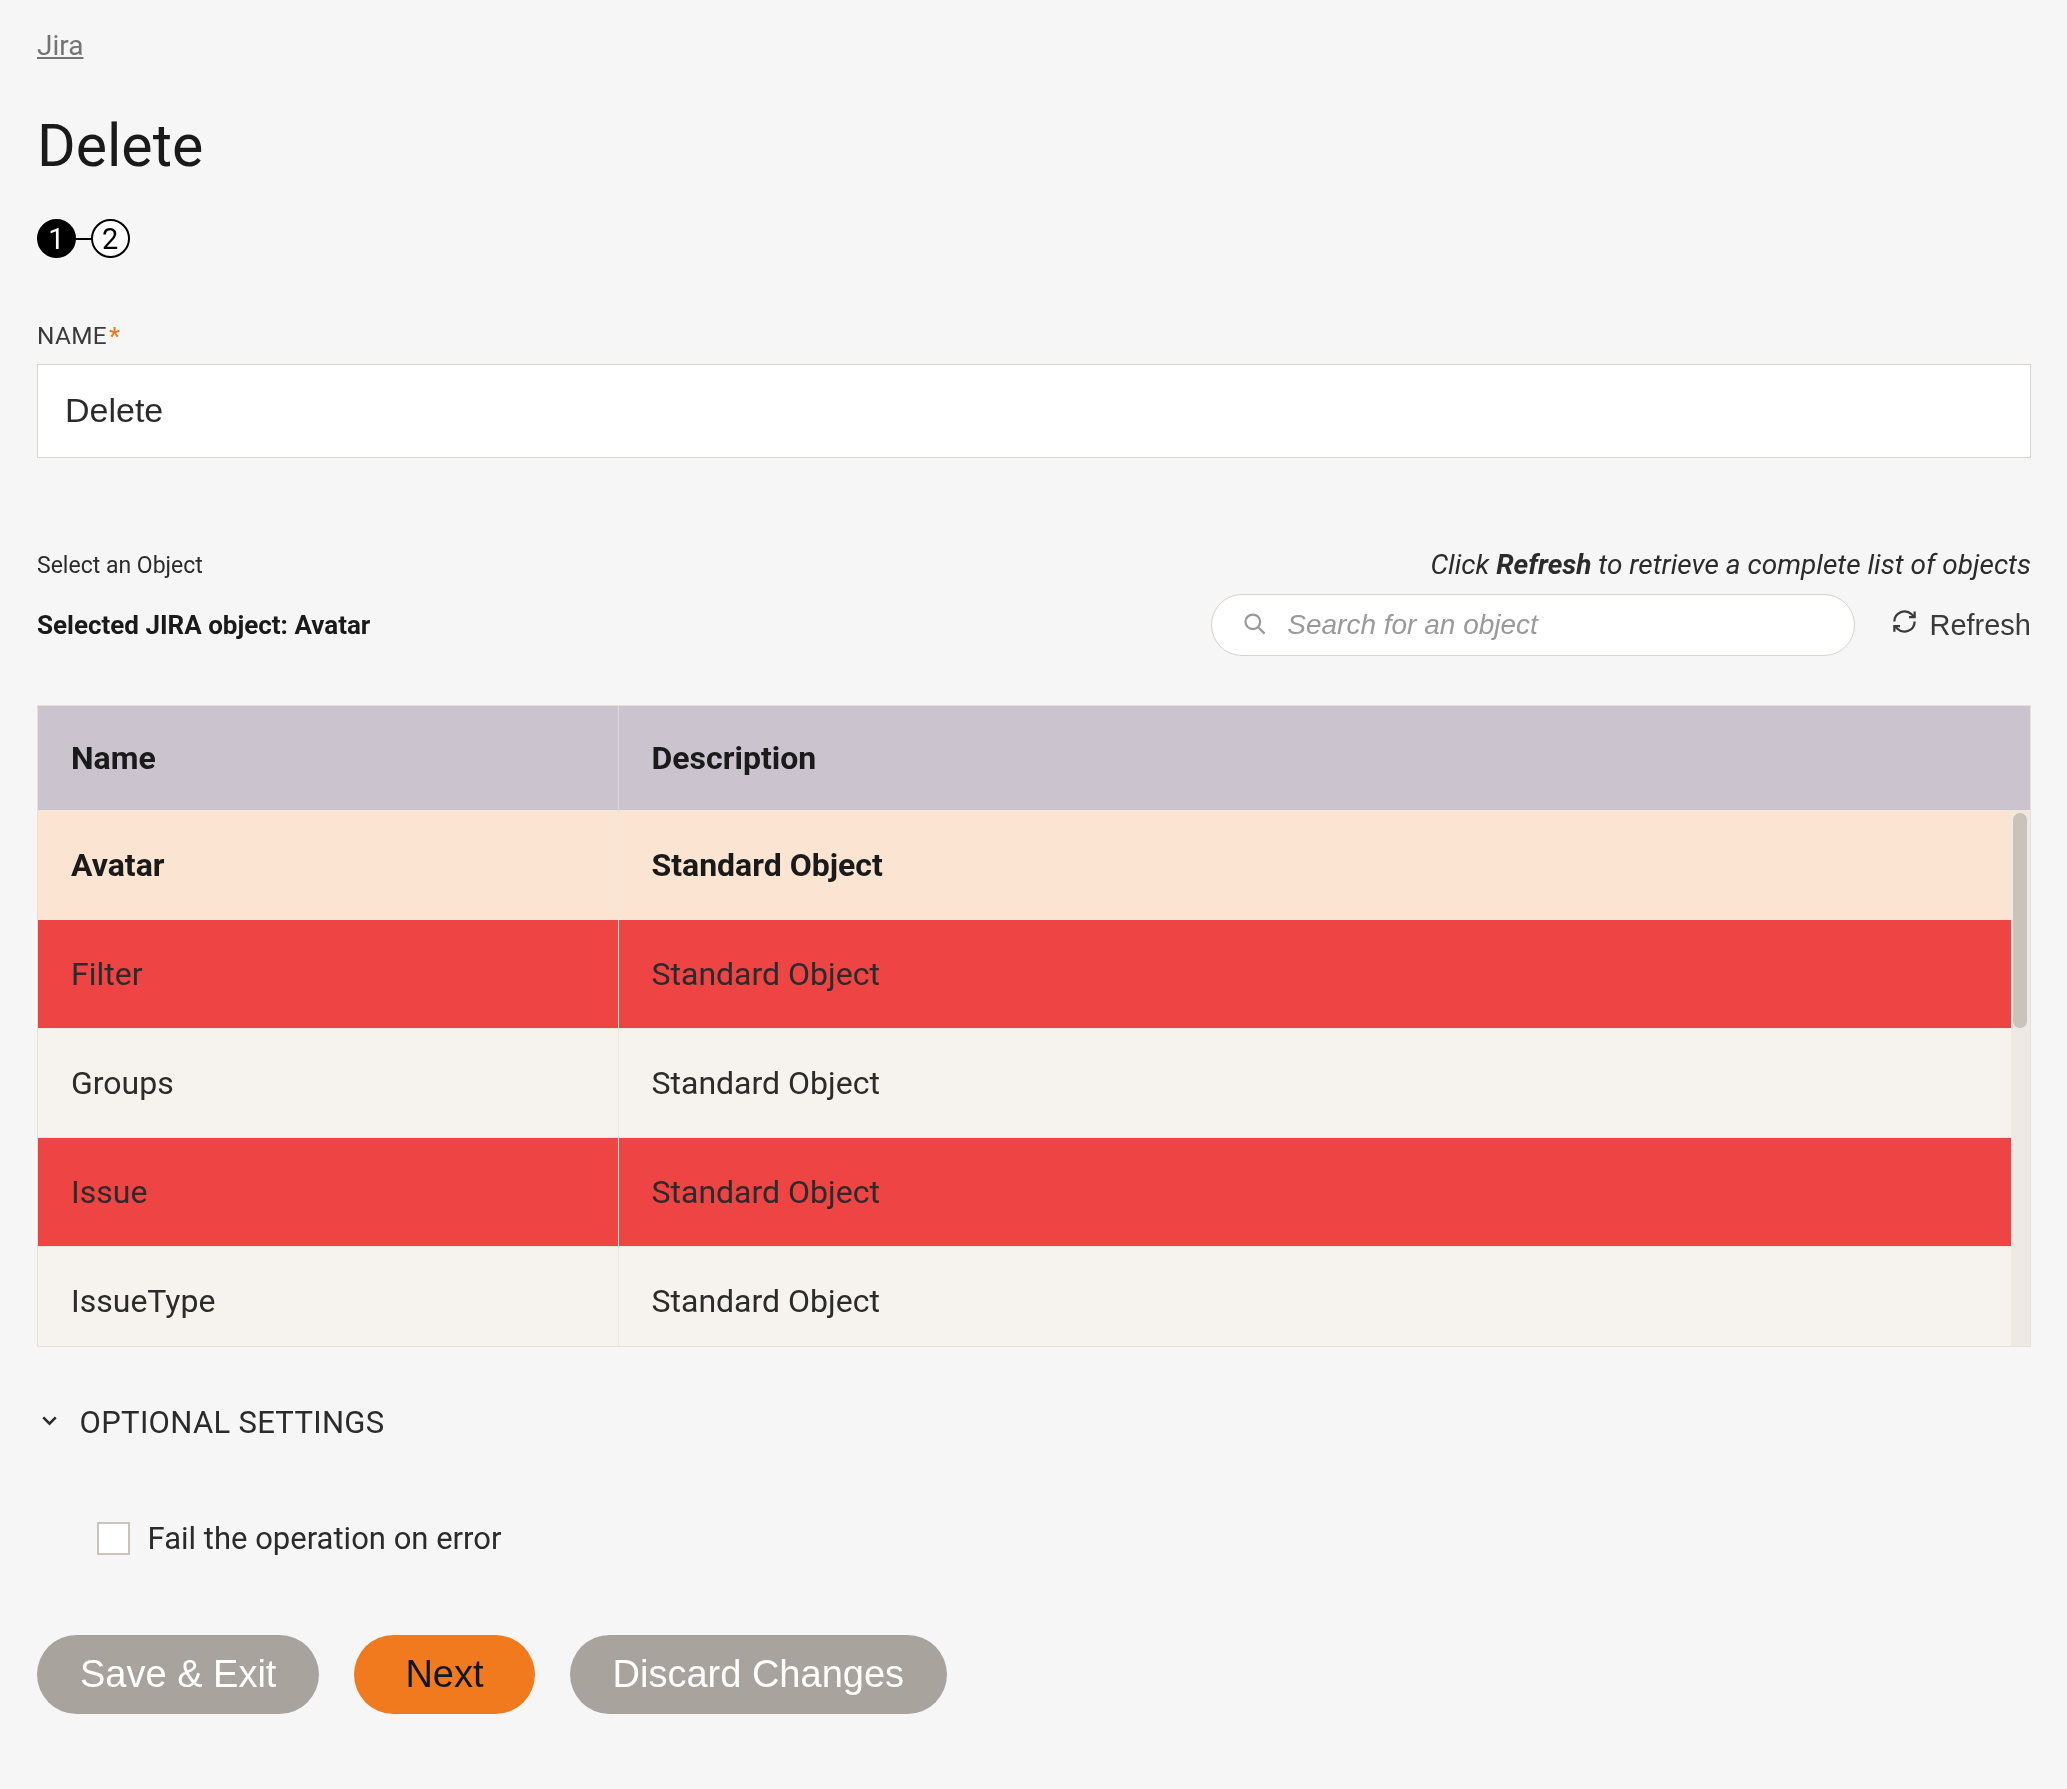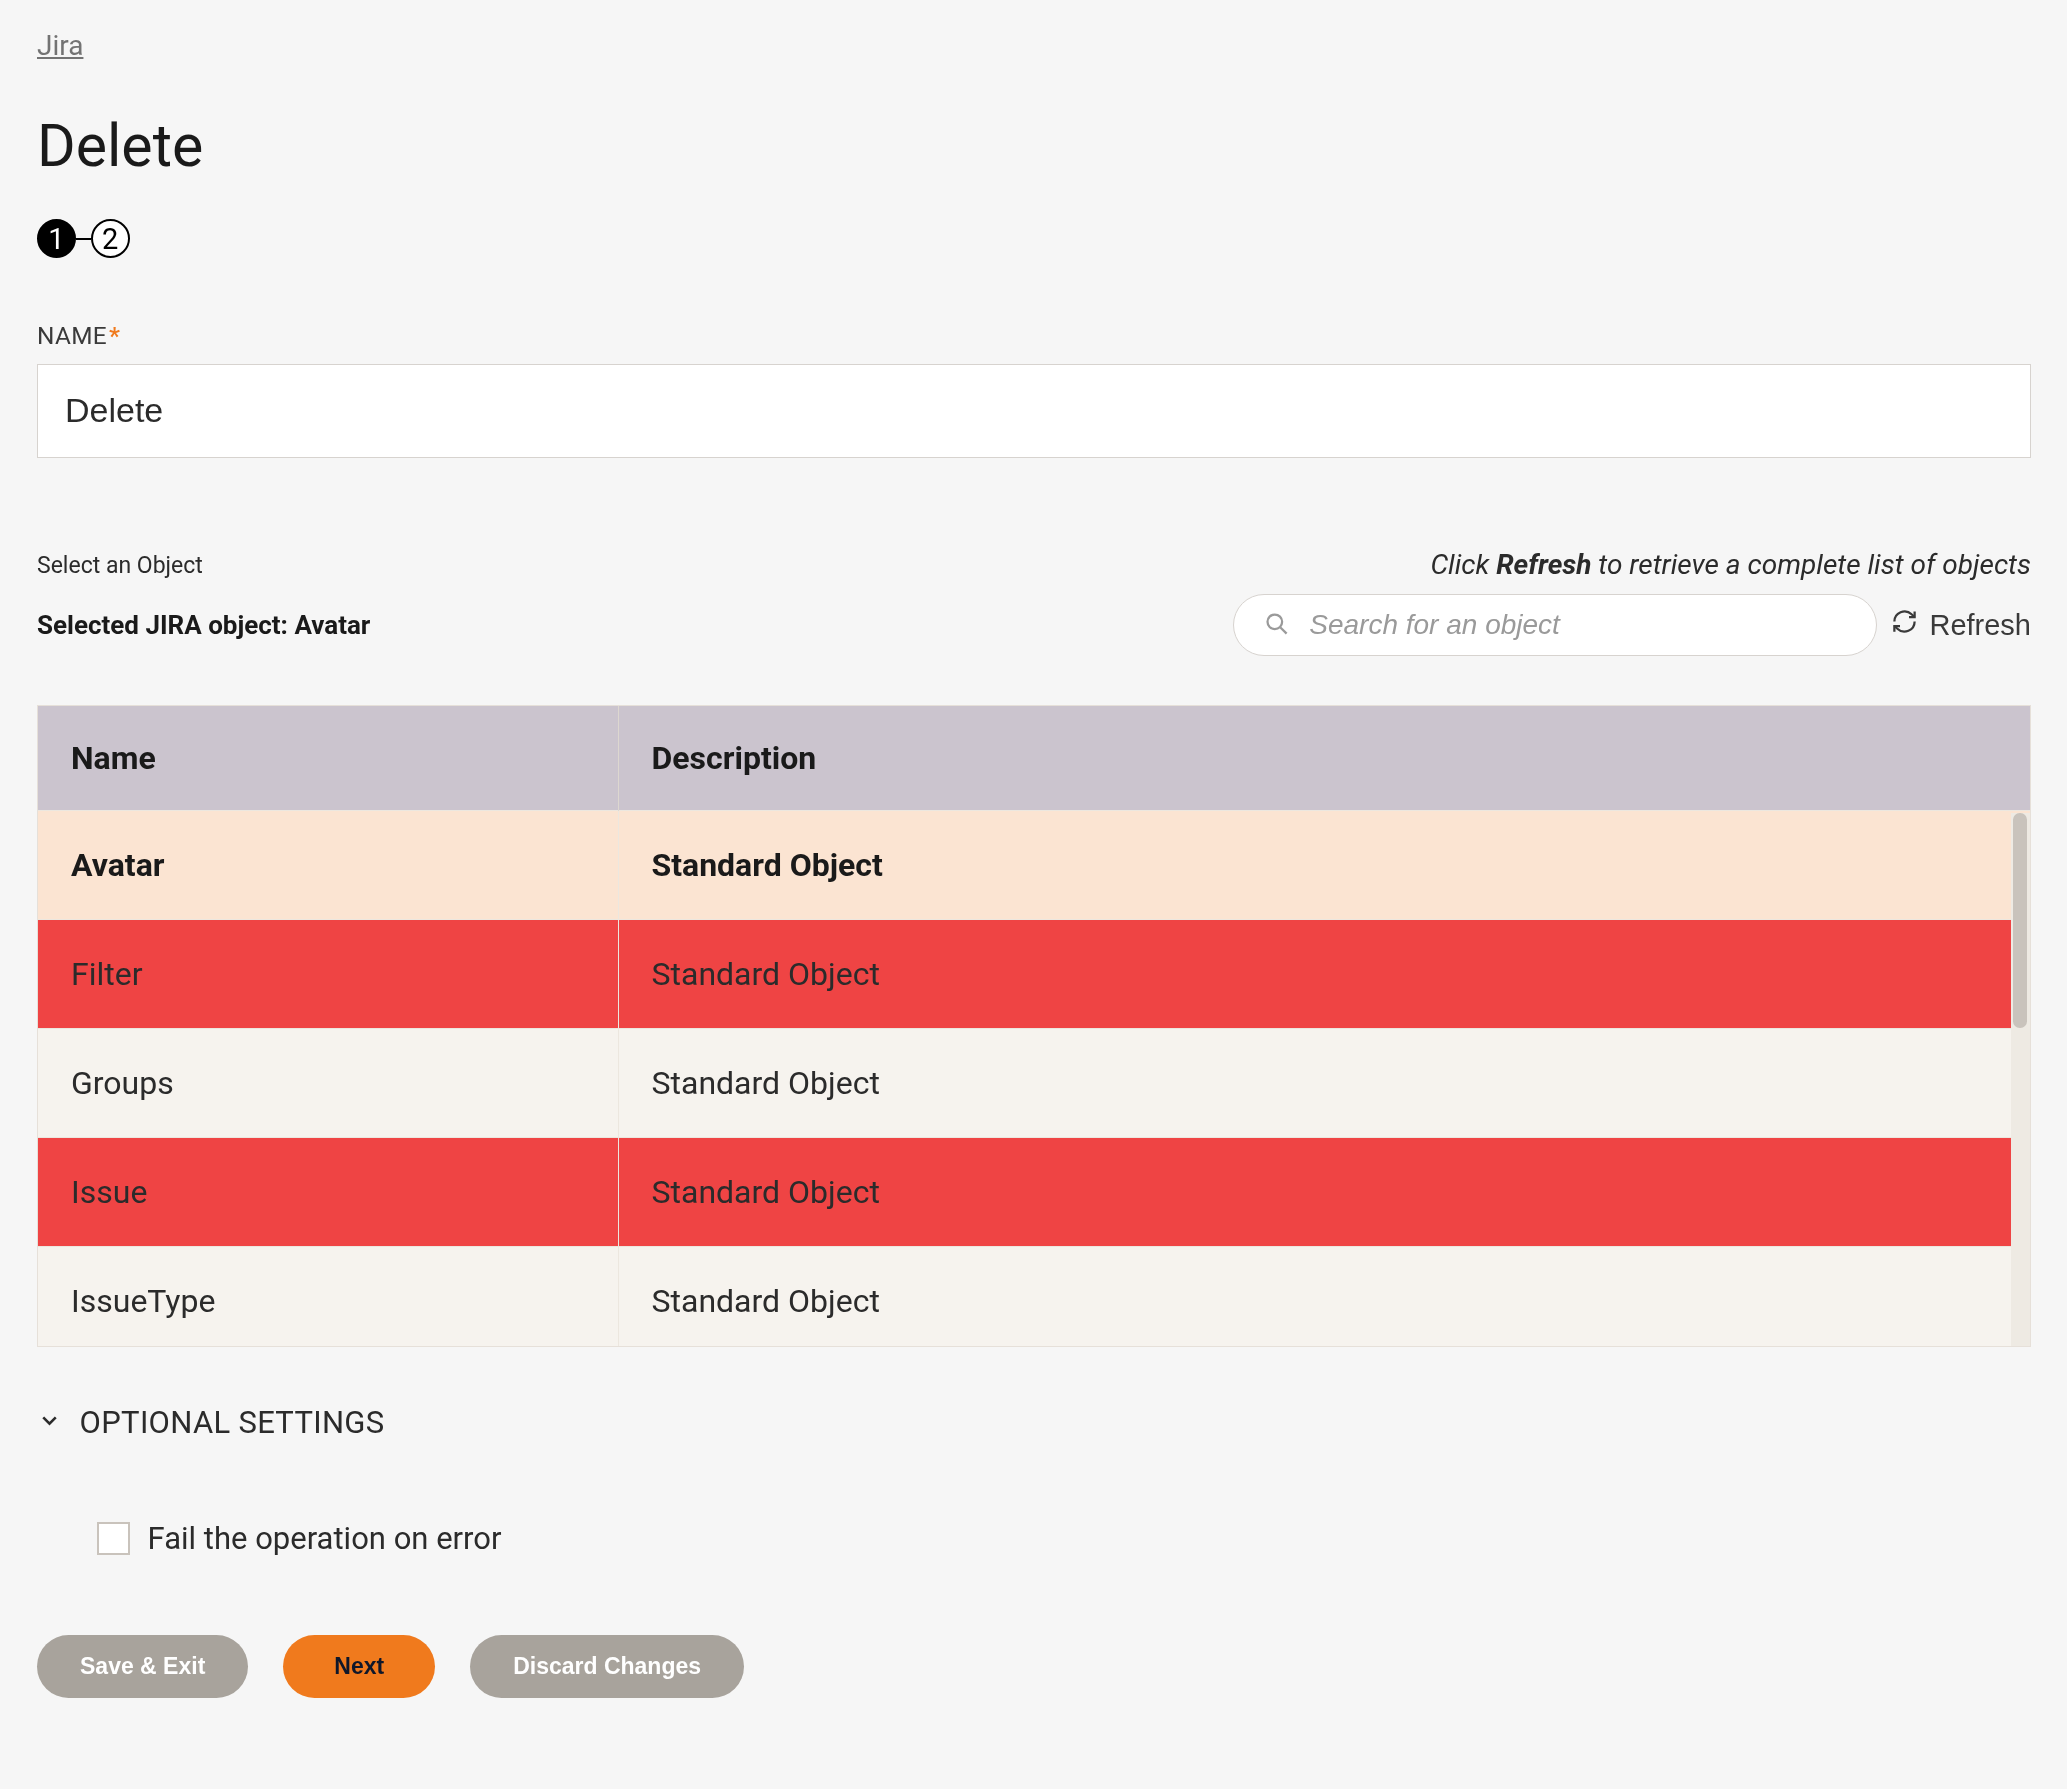--- a/index.html
+++ b/index.html
@@ -52,21 +52,21 @@
   .refresh-hint {
     font-size: 28px; font-style: italic; color: #2b2b2b;
   }
   .refresh-hint b { font-weight: 700; font-style: italic; }
 
   .search-row {
     display: flex; justify-content: space-between; align-items: center;
     margin-top: 13.7px;
   }
   .selected-text { font-size: 26px; font-weight: 700; color: #1a1a1a; }
-  .search-right { display: flex; align-items: center; gap: 14px; }
+  .search-right { display: flex; align-items: center; gap: 36px; }
   .search-pill {
     display: flex; align-items: center; gap: 19.5px;
     width: 644px; height: 62px; padding: 0 29px;
     border: 1px solid #d7d3cf; border-radius: 9752px; background: #fff;
   }
   .search-pill input {
     flex: 1; border: none; outline: none; font-size: 28px;
     font-style: italic; color: #2b2b2b; background: transparent;
   }
   .search-pill input::placeholder { color: #9a9a9a; font-style: italic; }
@@ -115,21 +115,21 @@
   .checkbox-row {
     display: flex; align-items: center; gap: 17.6px; margin-top: 79px; margin-left: 60px;
   }
   .chk {
     width: 33px; height: 33px; border: 2px solid #c9c3bc; background: #fff;
   }
   .chk-label { font-size: 31px; color: #2b2b2b; }
 
   .btn-row { display: flex; gap: 35px; margin-top: 78px; }
   .btn {
-    border: none; border-radius: 9752px; font-size: 23px; font-weight: 700;
+    border: none; border-radius: 9752px; font-size: 38px; font-weight: 400;
     padding: 17.6px 43px; cursor: pointer;
   }
   .btn-gray { background: #a8a39c; color: #fff; }
   .btn-primary { background: #f07a1d; color: #0f172a; padding: 17.6px 51px; }
 </style>
 </head>
 <body>
 
 <div class="page">
   <a href="#" class="breadcrumb">Jira</a>

